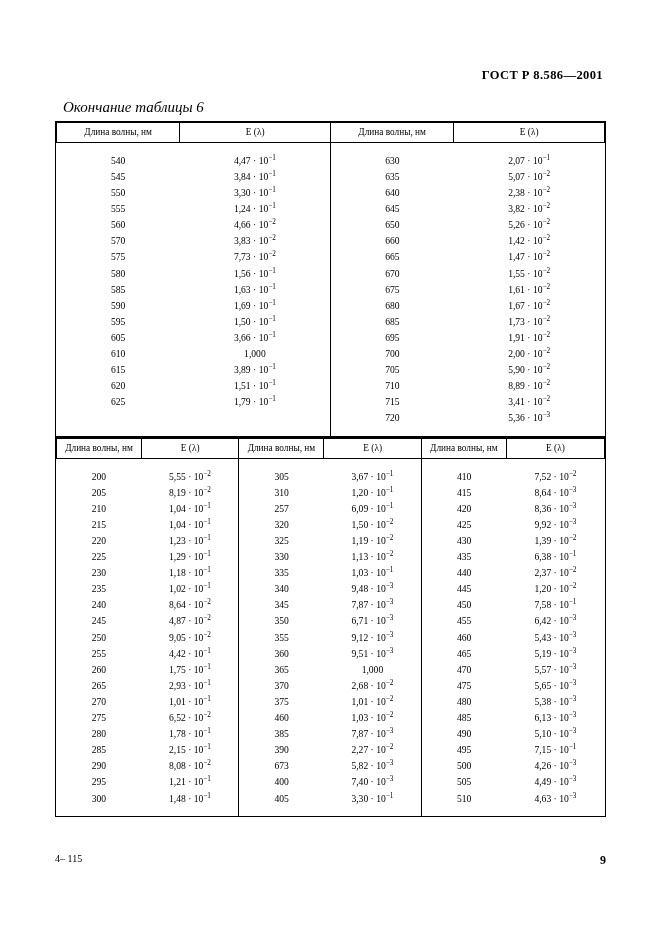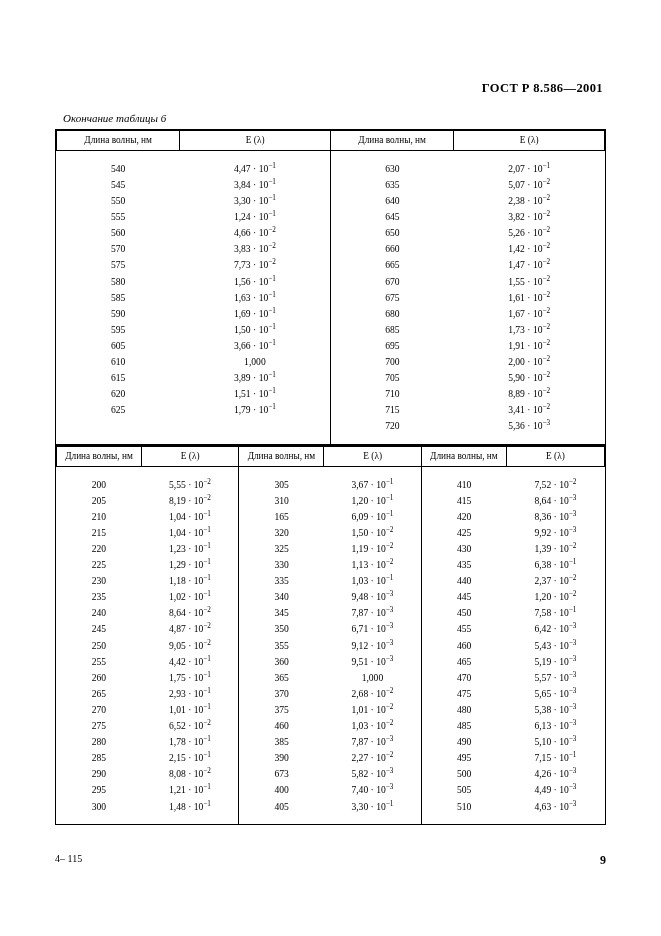--- a/index.html
+++ b/index.html
@@ -14,32 +14,32 @@
     color: #000;
     position: relative;
     overflow: hidden;
   }
   .page {
     position: absolute;
     left: 0; top: 0;
     width: 661px;
     height: 936px;
     box-sizing: border-box;
-    padding: 13px 55px;
+    padding: 0 55px;
   }
   .header {
     text-align: right;
     font-size: 12.5px;
     font-weight: bold;
     letter-spacing: 0.4px;
     margin-top: 68px;
     padding-right: 3px;
   }
   .caption-cont {
-    font-size: 11px;
+    font-size: 15px;
     font-style: italic;
     margin-top: 16px;
     margin-bottom: 5px;
     padding-left: 8px;
   }
   table.data {
     border-collapse: collapse;
     width: 100%;
     table-layout: fixed;
   }
@@ -299,21 +299,21 @@
             <td>205</td>
             <td>8,19 · 10<span class="sup">−2</span></td>
             <td class="vsep">310</td>
             <td>1,20 · 10<span class="sup">−1</span></td>
             <td class="vsep">415</td>
             <td>8,64 · 10<span class="sup">−3</span></td>
           </tr>
           <tr>
             <td>210</td>
             <td>1,04 · 10<span class="sup">−1</span></td>
-            <td class="vsep">165</td>
+            <td class="vsep">257</td>
             <td>6,09 · 10<span class="sup">−1</span></td>
             <td class="vsep">420</td>
             <td>8,36 · 10<span class="sup">−3</span></td>
           </tr>
           <tr>
             <td>215</td>
             <td>1,04 · 10<span class="sup">−1</span></td>
             <td class="vsep">320</td>
             <td>1,50 · 10<span class="sup">−2</span></td>
             <td class="vsep">425</td>

